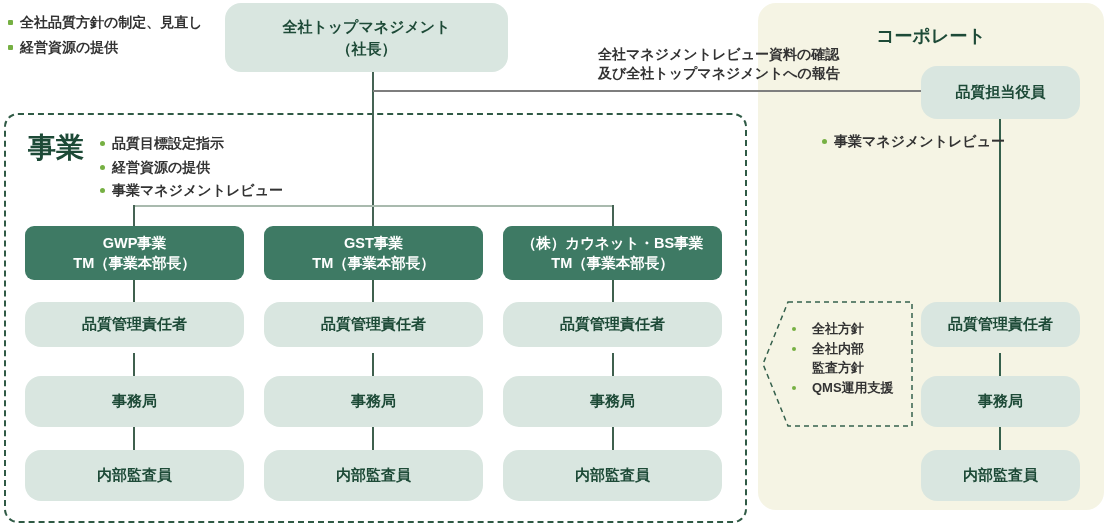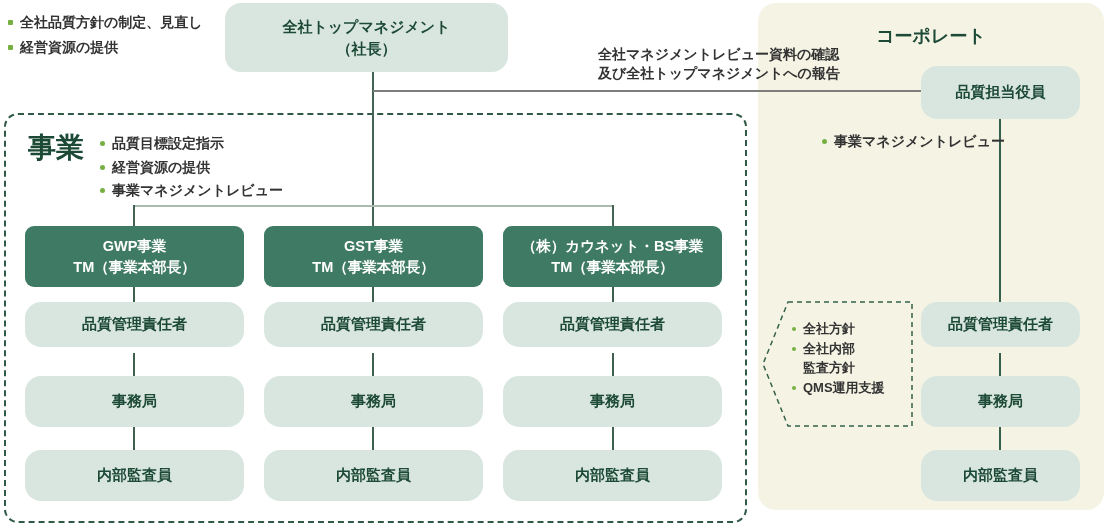--- a/index.html
+++ b/index.html
@@ -18,21 +18,21 @@
   }
   
   .box{position:absolute;display:flex;align-items:center;justify-content:center;
        text-align:center;box-sizing:border-box;z-index:3;}
   .box.light{background:#d9e6e0;border-radius:16px;color:#1d4a37;font-weight:700;font-size:15px;}
   .box.green{background:#3e7a64;border-radius:9px;color:#ffffff;font-weight:700;
              font-size:14.5px;line-height:1.4;}
   .topbox{left:225px;top:3px;width:283px;height:69px;font-size:16px;line-height:1.45;border-radius:11px;}
   .c1{left:25px;}.c2{left:264px;}.c3{left:503px;}
   .colw{width:219px;}
-  .r1{top:226px;height:61px;}
+  .r1{top:226px;height:54px;}
   .r2{top:302px;height:45px;}
   .r3{top:376px;height:51px;}
   .r4{top:450px;height:51px;}
   .cr{left:921px;width:159px;}
   .r0{top:66px;height:53px;}
   
   .line{position:absolute;z-index:2;}
   .v{width:2px;background:#456354;}
   .stub{width:2px;background:#3f604e;}
   .h-branch{height:2px;background:#a9baae;}
@@ -52,21 +52,21 @@
   .tl-notes{left:8px;top:10px;}
   .tl-notes li{font-size:14px;line-height:25px;}
   .tl-notes .dot{margin-top:10px;}
   .biz-notes{left:100px;top:132px;}
   .biz-notes li{font-size:14px;line-height:23.5px;}
   .biz-notes .dot{margin-top:9px;}
   .corp-notes{left:822px;top:130px;}
   .corp-notes li{font-size:14px;line-height:23px;}
   .corp-notes .dot{margin-top:9px;}
   .callout-notes{left:792px;top:319px;width:116px;}
-  .callout-notes li{font-size:13px;line-height:19.5px;white-space:pre-line;}
+  .callout-notes li{font-size:13px;line-height:19.5px;white-space:pre-line;gap:9px;}
   .callout-notes .dot{width:4px;height:4px;margin-top:8px;}
   
   .annotation{position:absolute;left:567px;top:45px;color:#333333;font-size:14px;
               font-weight:700;line-height:19px;z-index:4;margin-left:31px;}
   .hex{position:absolute;left:758px;top:298px;z-index:2;}
 </style>
 </head>
 <body>
 
 <div class="canvas">

